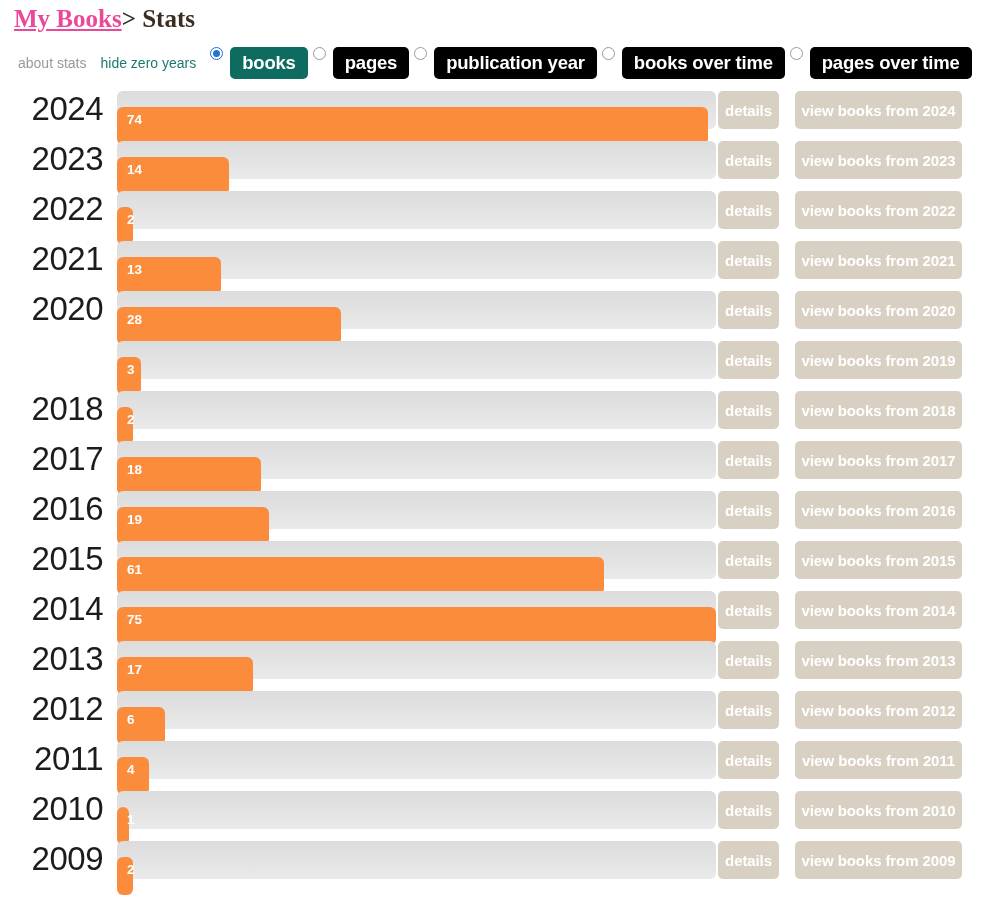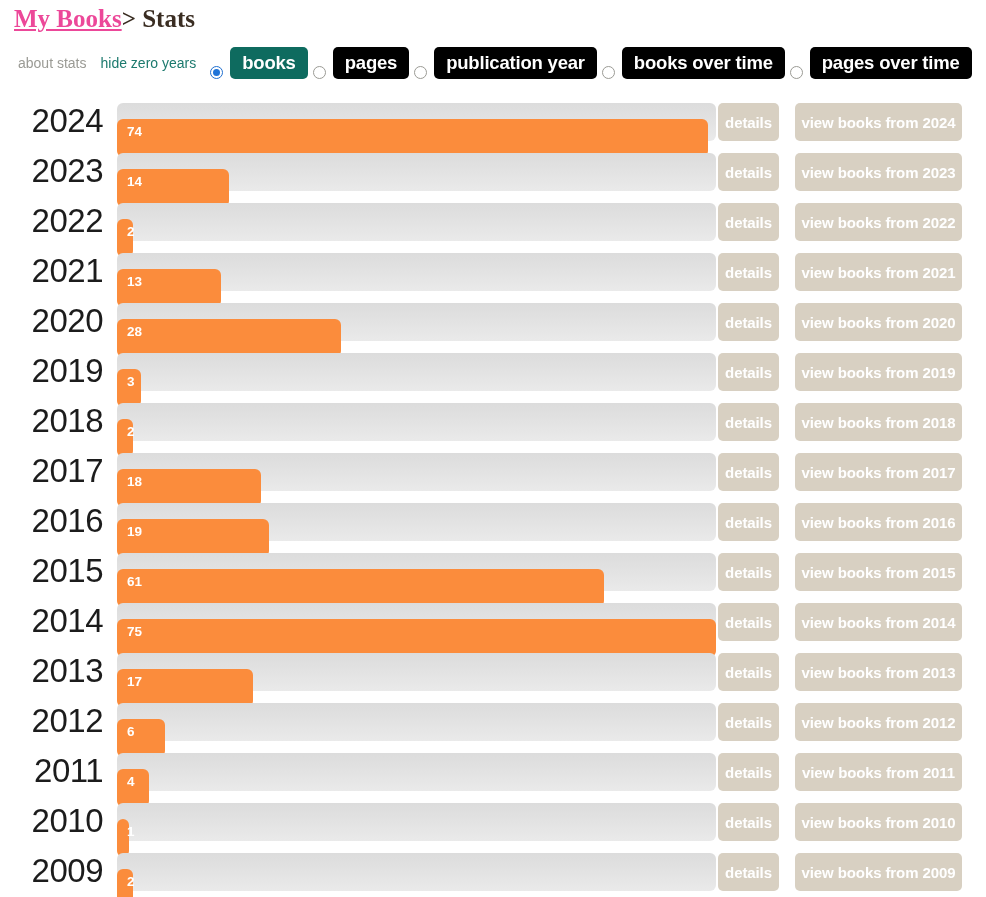--- a/index.html
+++ b/index.html
@@ -46,21 +46,21 @@
   .link-muted { color: #9a9a94; }
   .link-teal { color: #1c7a6e; }
 
   .radio-group {
     display: flex;
     align-items: center;
     gap: 0;
   }
   .radio-item {
     display: flex;
-    align-items: flex-end;
+    align-items: flex-start;
     margin-right: 5px;
   }
   .radio-dot {
     width: 13px;
     height: 13px;
     border-radius: 50%;
     border: 1px solid #9b9b95;
     background: #ffffff;
     box-sizing: border-box;
     margin-right: 7px;
@@ -90,21 +90,21 @@
     line-height: 19px;
     text-decoration: none;
     letter-spacing: -0.2px;
   }
   .pill.active {
     background: #0e6b5f;
   }
 
   
   .chart {
-    padding-top: 16px;
+    padding-top: 4px;
   }
   .row {
     height: 50px;
     position: relative;
   }
   .year {
     position: absolute;
     left: 0;
     top: 0;
     width: 103px;
@@ -260,21 +260,20 @@
         <div class="bar" style="width: 224px;">
           <span class="bar-value">28</span>
         </div>
       </div>
       <div class="row-actions">
         <a href="#" class="action-btn action-details">details</a>
         <a href="#" class="action-btn action-view">view books from 2020</a>
       </div>
     </div>
     <div class="row">
-      <div class="year">2019</div>
       <div class="track">
         <div class="bar" style="width: 24px;">
           <span class="bar-value">3</span>
         </div>
       </div>
       <div class="row-actions">
         <a href="#" class="action-btn action-details">details</a>
         <a href="#" class="action-btn action-view">view books from 2019</a>
       </div>
     </div>

